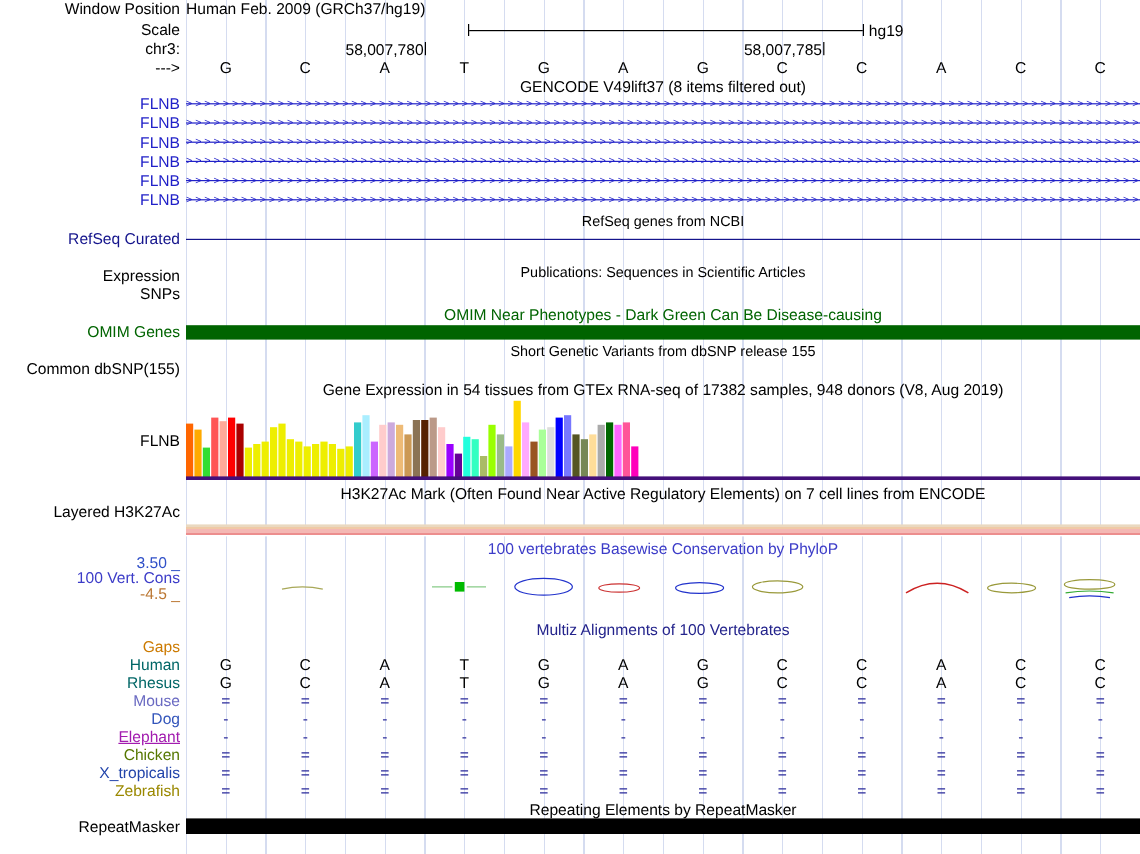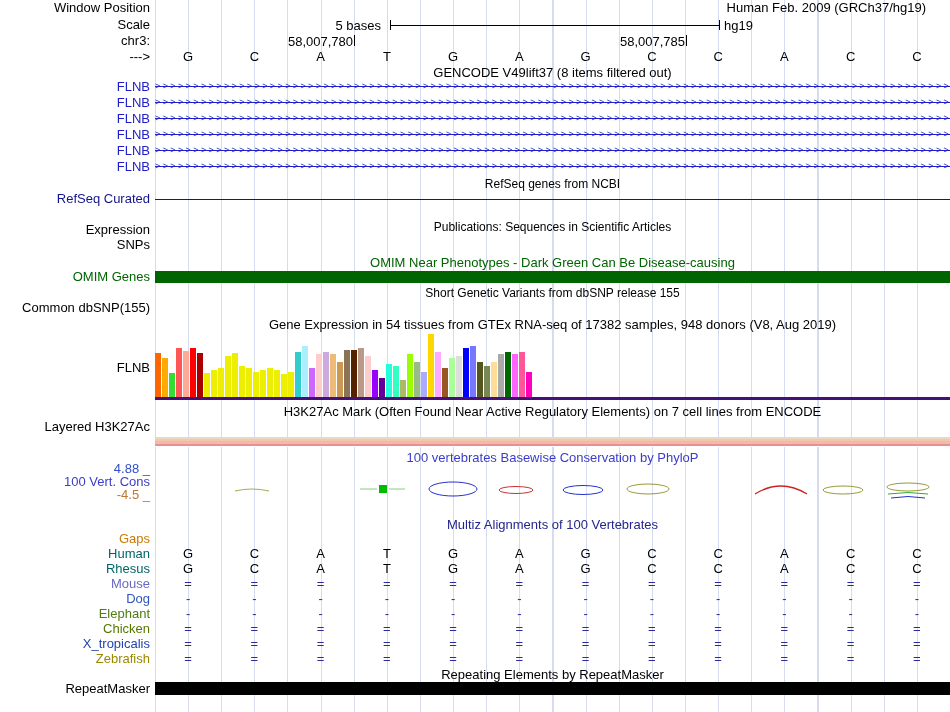--- a/index.html
+++ b/index.html
@@ -8,21 +8,21 @@
   .abs{position:absolute;}
   .grid{position:absolute;left:155px;top:0;width:795px;height:712px;
     background-image:repeating-linear-gradient(to right,#d5dcf0 0,#d5dcf0 1px,transparent 1px,transparent 33.125px);}
   .llabel{position:absolute;right:800px;white-space:nowrap;line-height:14px;text-align:right;}
   .title{position:absolute;left:155px;width:795px;text-align:center;line-height:14px;}
   .small{font-size:12px;}
   .tick{position:absolute;width:1px;height:11px;background:#000;}
   .scalebar{position:absolute;left:390px;top:20px;width:328px;height:10px;
     border-left:1px solid #000;border-right:1px solid #000;
     background:linear-gradient(#000,#000) 0 50%/100% 1px no-repeat;}
-  .hdr-line{position:absolute;left:155px;top:1px;width:771px;display:flex;justify-content:flex-end;gap:30px;line-height:14px;}
+  .hdr-line{position:absolute;left:155px;top:1px;width:771px;display:flex;justify-content:space-between;gap:30px;line-height:14px;}
   .seqrow{position:absolute;left:155px;width:795px;display:flex;line-height:14px;}
   .seqrow span{flex:1;text-align:center;}
   .arrowline{position:absolute;left:155px;width:795px;height:15px;overflow:hidden;color:#2020c8;
     font-size:9px;line-height:14px;letter-spacing:2.4px;white-space:nowrap;
     background:linear-gradient(#2020c8,#2020c8) 0 7px/100% 1px no-repeat;}
   .hline{position:absolute;left:155px;width:795px;height:1px;}
   .bar{position:absolute;left:155px;width:795px;}
   .h3k{background:linear-gradient(to bottom,#ead9c0 0,#ead9c0 2px,#f0c9a6 2px,#f0c9a6 4px,
        #f4b8b4 4px,#f4b8b4 7px,#ec8e8e 7px,#ec8e8e 9px,#fff 9px);}
   .gtexbars{position:absolute;left:155px;top:334px;width:795px;height:64px;display:flex;align-items:flex-end;gap:1px;}
@@ -33,21 +33,20 @@
 
 <div id="browser">
   <div class="grid"></div>
 
   <div class="hdr-line">
     <span>Human Feb. 2009 (GRCh37/hg19)</span>
   </div>
   <div class="llabel" style="top:1px">Window Position</div>
 
   <div class="llabel" style="top:18px">Scale</div>
-  <span class="abs" style="left:155px;top:18px;width:226px;text-align:right">5 bases</span>
   <div class="scalebar"></div>
   <span class="abs" style="left:724px;top:18px">hg19</span>
 
   <div class="llabel" style="top:34px">chr3:</div>
   <span class="abs" style="right:597px;top:34px">58,007,780</span>
   <span class="abs" style="right:265px;top:34px">58,007,785</span>
   <div class="tick" style="left:354px;top:35px"></div>
   <div class="tick" style="left:686px;top:35px"></div>
 
   <div class="llabel" style="top:50px">---&gt;</div>
@@ -141,21 +140,21 @@
       <div style="height: 46px; background: rgb(255, 85, 153);"></div>
       <div style="height: 26px; background: rgb(255, 0, 187);"></div>
     </div>
   <div class="bar" style="top:397px;height:3px;background:#44107a"></div>
 
   <div class="title" style="top:405px">H3K27Ac Mark (Often Found Near Active Regulatory Elements) on 7 cell lines from ENCODE</div>
   <div class="llabel" style="top:420px">Layered H3K27Ac</div>
   <div class="bar h3k" style="top:437px;height:10px"></div>
 
   <div class="title" style="top:451px;color:#3c3cc8">100 vertebrates Basewise Conservation by PhyloP</div>
-  <div class="llabel" style="top:462px;color:#3050c8">4.88 _</div>
+  <div class="llabel" style="top:462px;color:#3050c8">3.50 _</div>
   <div class="llabel" style="top:475px;color:#3c3cc8">100 Vert. Cons</div>
   <div class="llabel" style="top:488px;color:#bb7733">-4.5 _</div>
   <svg class="abs" style="left:155px;top:462px" width="795" height="46">
     <path d="M80 29 Q97 25 114 29" stroke="#a8a858" fill="none"></path>
     <rect x="224" y="23" width="8" height="8" fill="#00bb00"></rect>
     <path d="M205 27 H222 M234 27 H250" stroke="#88cc88" fill="none"></path>
     <ellipse cx="298" cy="27" rx="24" ry="7" stroke="#2233cc" fill="none"></ellipse>
     <ellipse cx="361" cy="28" rx="17" ry="3.5" stroke="#cc3333" fill="none"></ellipse>
     <ellipse cx="428" cy="28" rx="20" ry="4.5" stroke="#2233cc" fill="none"></ellipse>
     <ellipse cx="493" cy="27" rx="21" ry="5" stroke="#99993a" fill="none"></ellipse>
@@ -251,21 +250,21 @@
       <span>-</span>
       <span>-</span>
       <span>-</span>
       <span>-</span>
       <span>-</span>
       <span>-</span>
       <span>-</span>
       <span>-</span>
       <span>-</span>
     </div>
-    <div class="llabel" style="top: 607px; color: #4d7c0f;">Elephant</div>
+    <div class="llabel" style="top: 607px; color: #a21caf; text-decoration: underline;">Elephant</div>
     <div class="seqrow" style="top: 607px; color: rgb(42, 42, 154);">
       <span>-</span>
       <span>-</span>
       <span>-</span>
       <span>-</span>
       <span>-</span>
       <span>-</span>
       <span>-</span>
       <span>-</span>
       <span>-</span>

